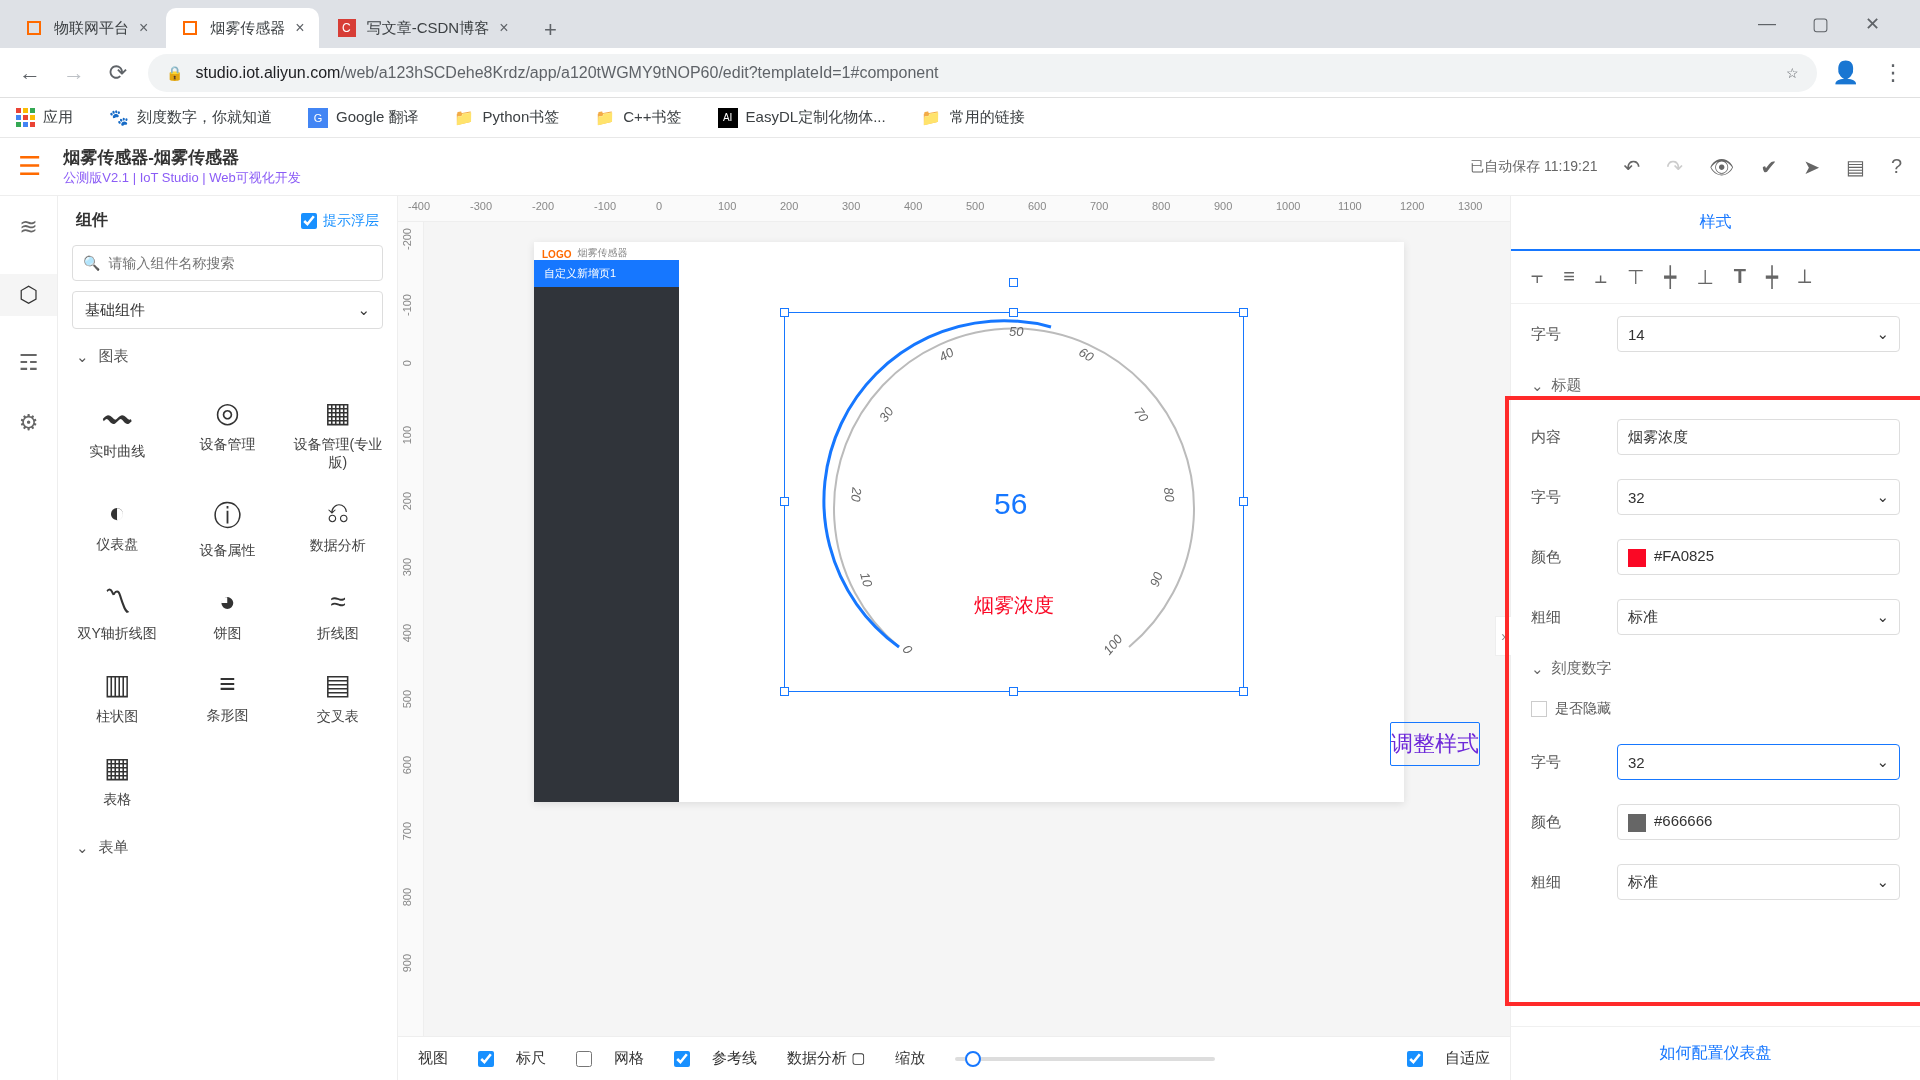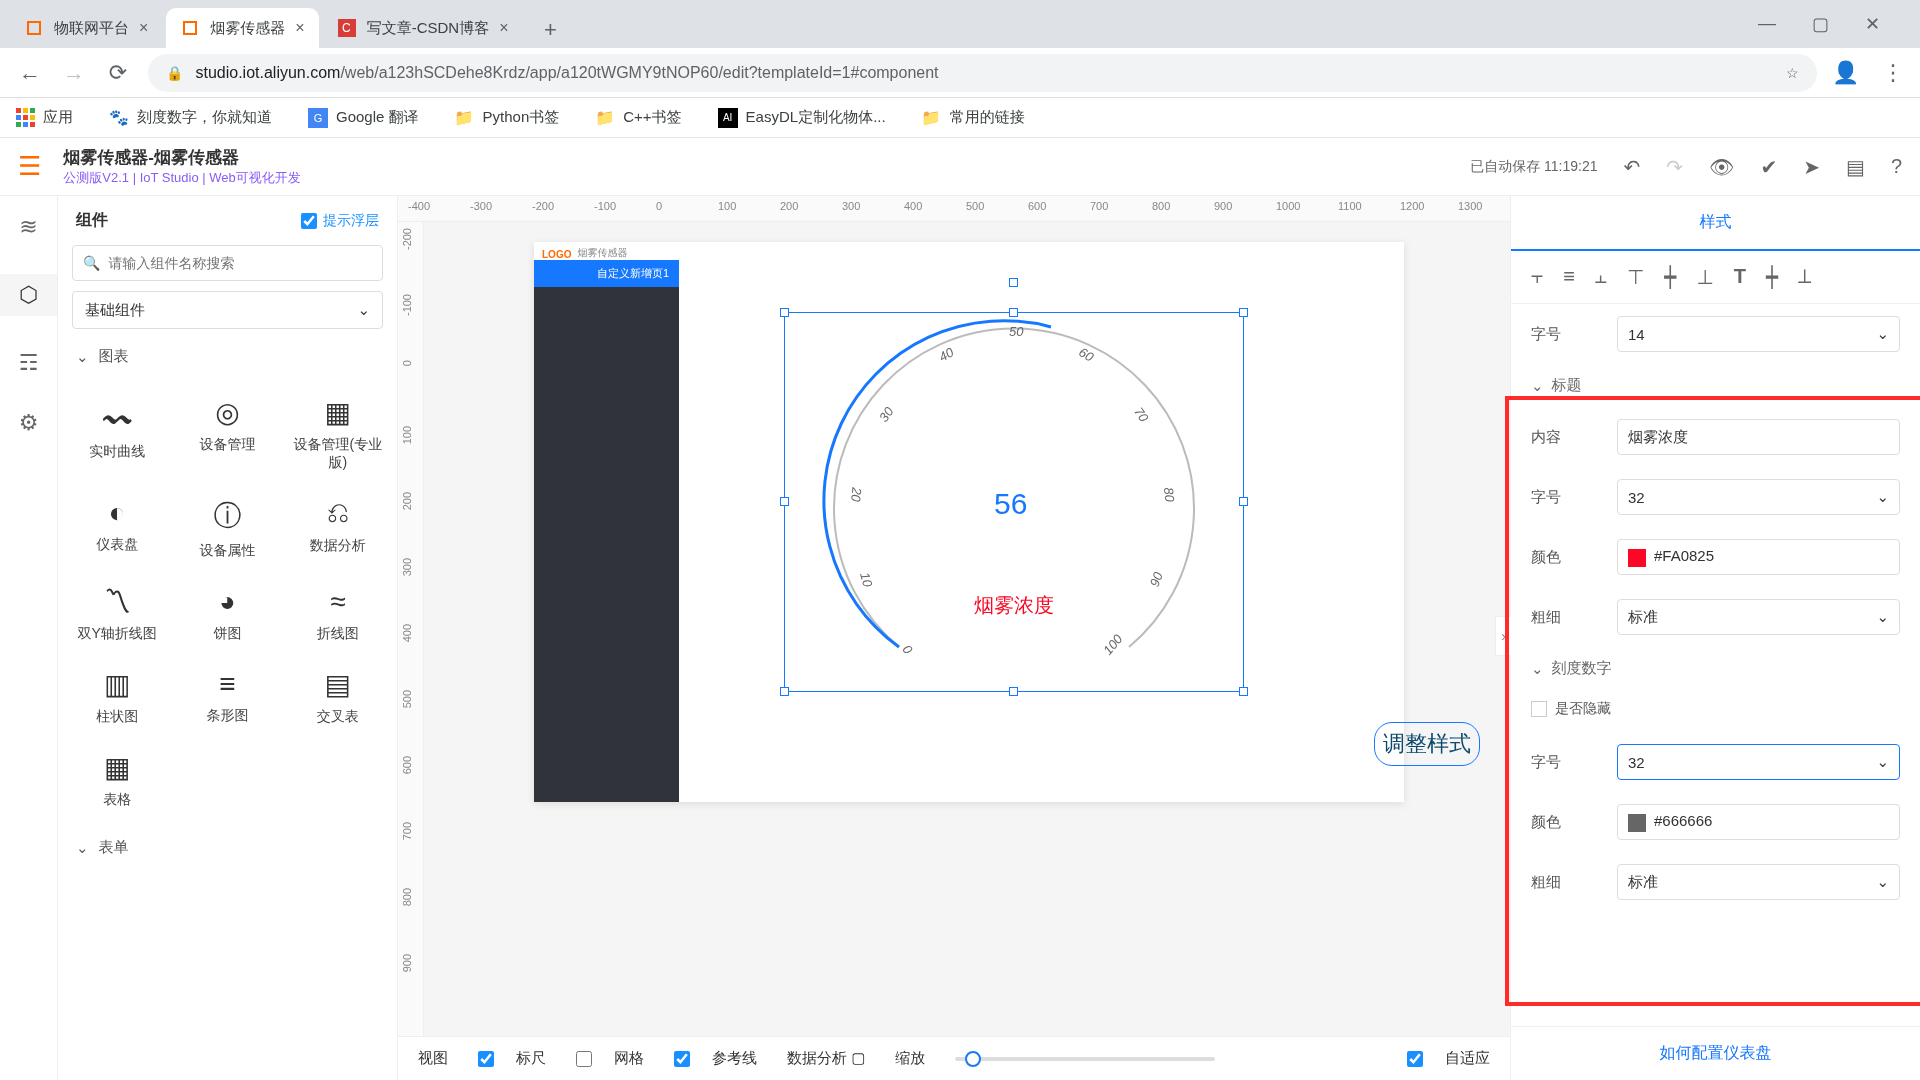--- a/index.html
+++ b/index.html
@@ -68,31 +68,31 @@
 .hruler span { position: absolute; top: 4px; }
 .body-row { flex: 1; display: flex; min-height: 0; }
 .vruler { width: 26px; background: #fafafa; border-right: 1px solid #eee; position: relative; font-size: 11px; color: #888; }
 .vruler span { position: absolute; left: 3px; writing-mode: vertical-rl; transform: rotate(180deg); }
 .canvas { flex: 1; background: #f5f5f5; position: relative; overflow: hidden; }
 .page { position: absolute; left: 110px; top: 20px; width: 870px; height: 560px; background: #fff; box-shadow: 0 2px 8px rgba(0,0,0,0.1); }
 .page-top { height: 18px; background: #fff; display: flex; align-items: flex-end; padding: 0 8px; gap: 6px; font-size: 10px; }
 .page-top .logo { color: #ff6a00; font-weight: bold; }
 .page-top .pt { color: #888; }
 .page-side { position: absolute; left: 0; top: 18px; width: 145px; bottom: 0; background: #30343a; }
-.page-side .menu { background: #1677ff; color: #fff; font-size: 11px; padding: 6px 10px; text-align: right; }
+.page-side .menu { background: #1677ff; color: #fff; font-size: 11px; padding: 6px 10px; }
 
 
 .sel-box { position: absolute; border: 1px solid #1677ff; }
 .handle { position: absolute; width: 9px; height: 9px; background: #fff; border: 1px solid #1677ff; }
 .gauge { position: absolute; }
 .gauge-val { position: absolute; color: #1677ff; font-size: 30px; }
 .gauge-title { position: absolute; color: #fa0825; font-size: 20px; }
 .gauge-tick { position: absolute; font-size: 13px; color: #666; font-style: italic; }
 
-.callout { position: absolute; border: 1.5px solid #1677ff; border-radius: 18px; padding: 6px 8px; color: #0c4a6e; font-size: 22px; font-family: KaiTi, serif; }
+.callout { position: absolute; border: 1.5px solid #1677ff; border-radius: 2px; padding: 6px 0; color: #6d28d9; font-size: 22px; font-family: KaiTi, serif; }
 
 
 .red-hl { position: absolute; border: 4px solid #ff2a2a; pointer-events: none; }
 
 
 .bottombar { height: 44px; border-top: 1px solid #eee; display: flex; align-items: center; padding: 0 20px; gap: 30px; font-size: 15px; }
 .bottombar label { display: flex; align-items: center; gap: 22px; }
 .bottombar input[type=checkbox] { width: 16px; height: 16px; accent-color: #1890ff; }
 .slider { width: 260px; height: 4px; background: #ddd; border-radius: 2px; position: relative; }
 .slider .knob { position: absolute; left: 10px; top: -6px; width: 16px; height: 16px; border-radius: 50%; background: #fff; border: 2px solid #1677ff; }

